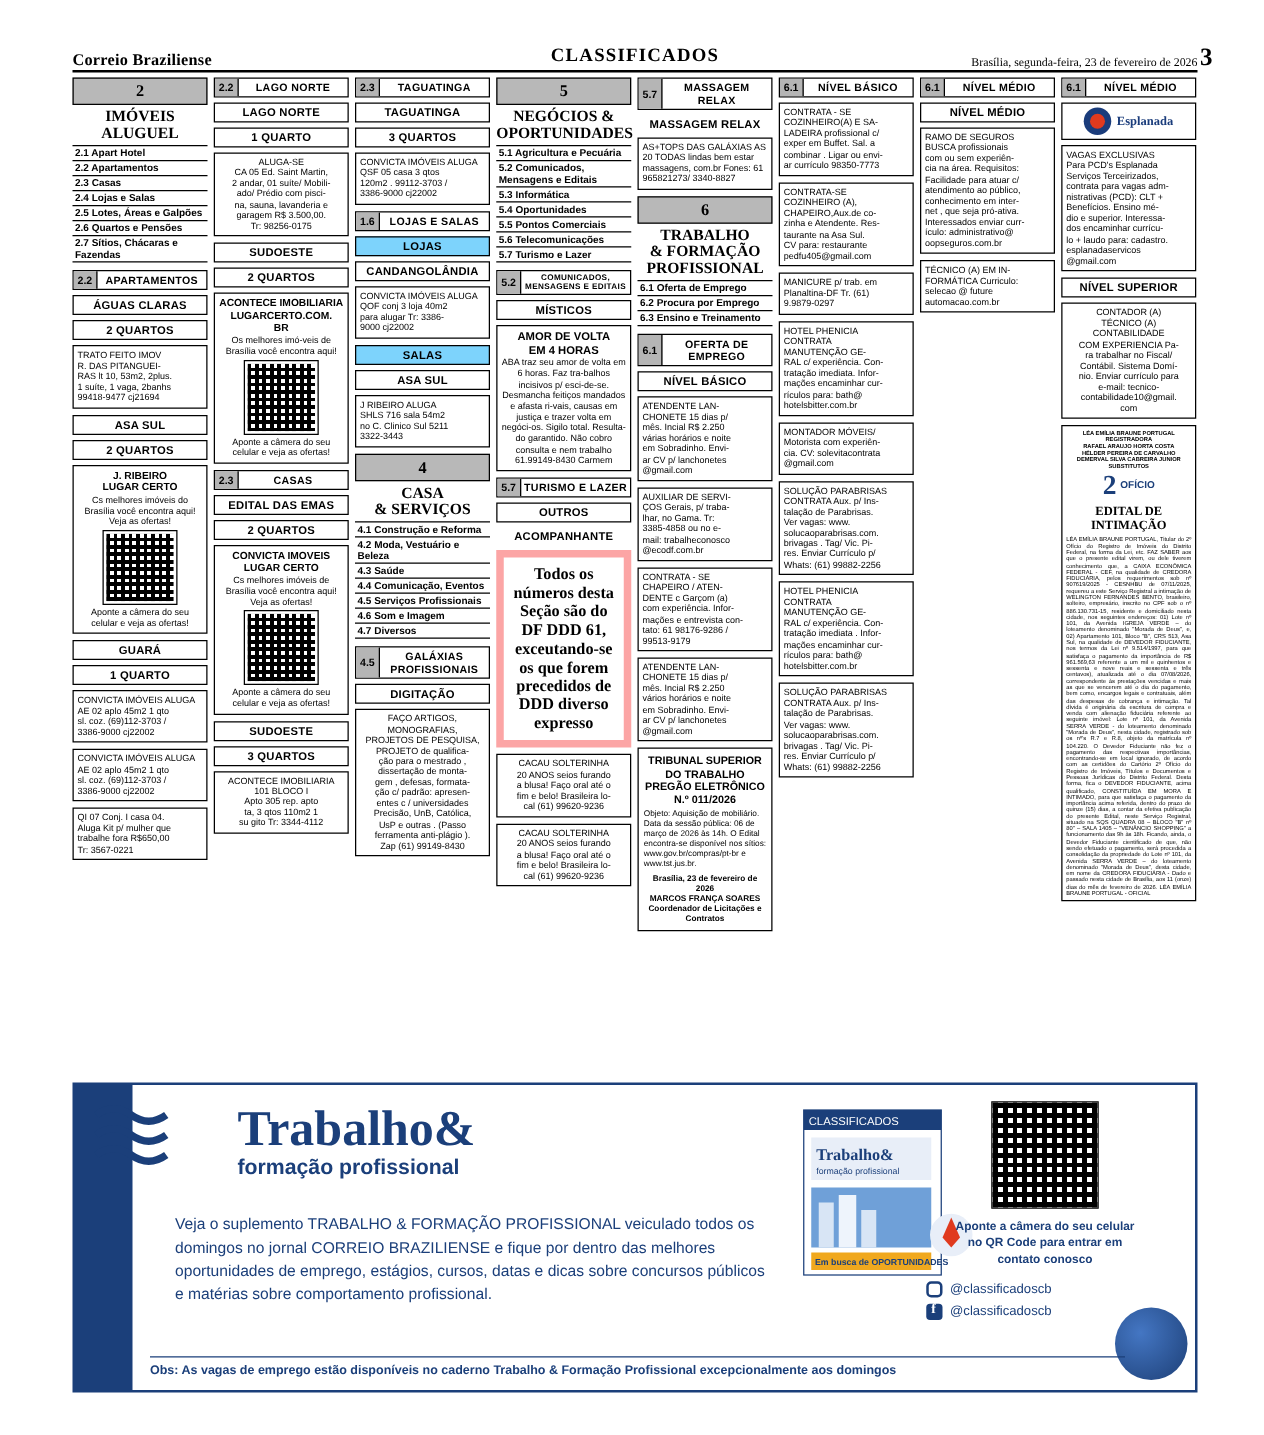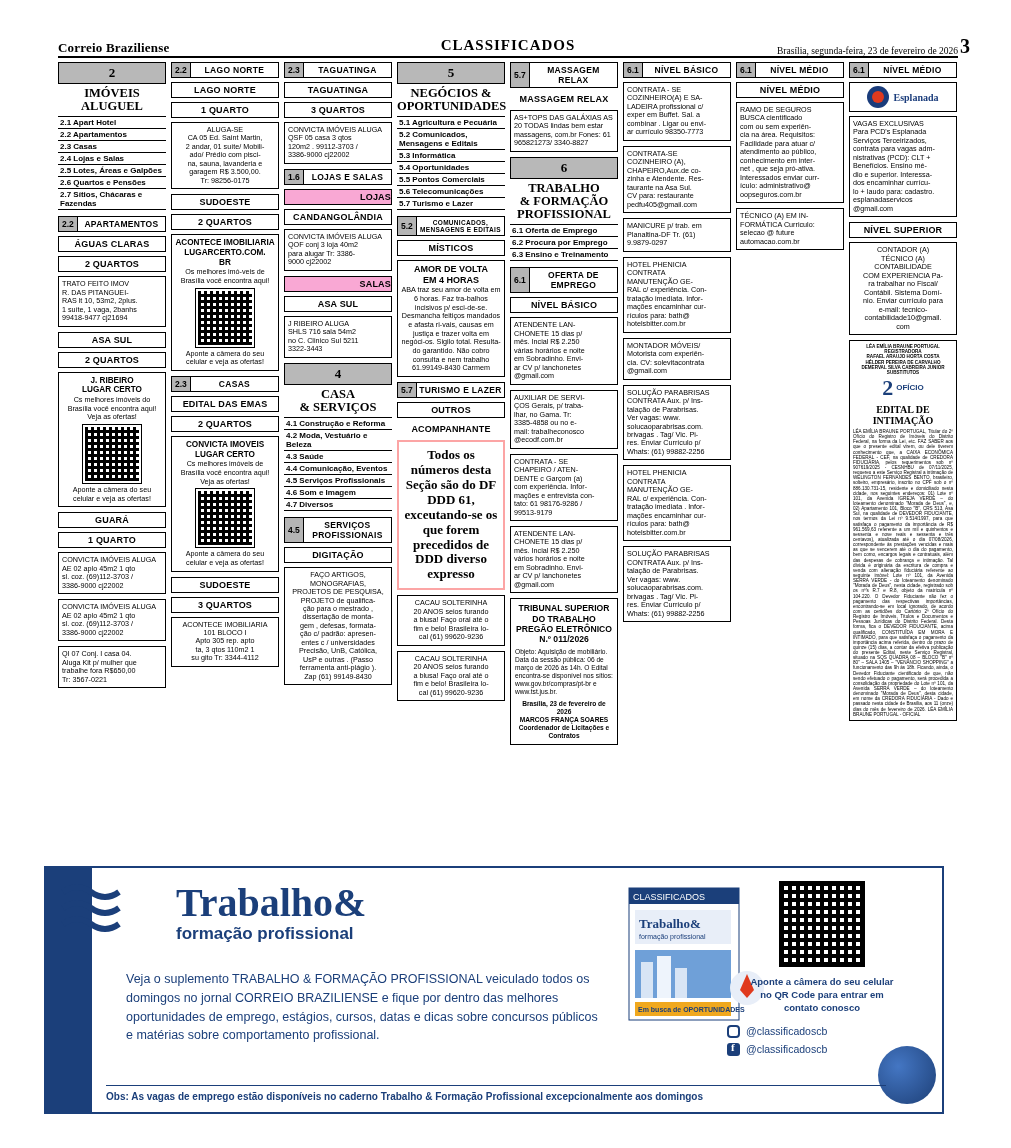--- a/index.html
+++ b/index.html
@@ -38,53 +38,53 @@
     font-family:"Liberation Serif", serif;
   }
   .sectitle { text-align:center; font-weight:bold; font-size:12.5px; line-height:1.05; margin:2px 0 3px; font-family:"Liberation Serif", serif;}
   .subcat { border-top:1px solid #000; font-size:8px; font-weight:bold; padding:1px 2px; font-family:"Liberation Sans",sans-serif;}
   .subcat:last-child { border-bottom:1px solid #000; }
   .tagrow { display:flex; align-items:stretch; border:1px solid #000; margin-bottom:4px; }
   .tagrow .n { background:#b5b5b5; border-right:1px solid #000; font-size:8.5px; font-weight:bold; padding:2px 3px; display:flex; align-items:center;}
   .tagrow .t { flex:1; text-align:center; font-size:8.5px; font-weight:bold; padding:2px 2px; letter-spacing:.3px; }
 
   .bar { border:1px solid #000; text-align:center; font-size:9px; font-weight:bold; padding:2px 0; margin-bottom:4px; letter-spacing:.2px;}
-  .bar.grey { background:#f9a8d4;text-align:right; }
+  .bar.grey { background:#7dd3fc; }
   .ad { border:1px solid #000; padding:3px; margin-bottom:5px; font-size:7.2px; line-height:1.18; }
   .ad .t { font-weight:bold; font-size:8.2px; display:block; text-align:center; margin-bottom:1px; }
   .txt { font-size:7.2px; line-height:1.2; }
 
   .qr { width:58px; height:58px; margin:3px auto; background:
       repeating-linear-gradient(0deg,#000 0 3px,#fff 3px 6px),
       repeating-linear-gradient(90deg,#000 0 3px,#fff 3px 6px);
       background-blend-mode:multiply; border:2px solid #fff; outline:1px solid #000;}
 
   
-  .promo { border:2px solid #fca5a5; text-align:center; font-weight:bold; font-family:"Liberation Serif",serif; padding:6px 3px; line-height:1.15; font-size:13px; margin-bottom:5px;}
+  .promo { border:6px solid #fca5a5; text-align:center; font-weight:bold; font-family:"Liberation Serif",serif; padding:6px 3px; line-height:1.15; font-size:13px; margin-bottom:5px;}
 
   
   .notice { border:1px solid #000; padding:4px; font-size:6.6px; line-height:1.22; }
   .notice .h { text-align:center; font-weight:bold; font-size:8.6px; line-height:1.2; display:block; margin-bottom:3px;}
 
   
   .cart { border:1px solid #000; padding:3px; }
   .cart .tiny { font-size:4.6px; line-height:1.12; text-align:justify; }
   .cart .edital { text-align:center; font-weight:bold; font-size:10px; margin:3px 0; font-family:"Liberation Serif",serif;}
   .cart-logo { display:flex; align-items:center; gap:3px; justify-content:center; margin-bottom:2px;}
   .cart-logo .num { font-family:"Liberation Serif",serif; font-size:22px; font-weight:bold; color:#1b3f7a;}
   .cart-logo .lbl { font-size:8px; font-weight:bold; color:#1b3f7a; line-height:1;}
 
   .esplanada { display:flex; align-items:center; justify-content:center; gap:4px; border:1px solid #000; padding:3px; margin-bottom:4px;}
   .esp-dot { width:22px;height:22px;border-radius:50%;background:#1a3c7b;position:relative;}
   .esp-dot:after{content:"";position:absolute;left:5px;top:5px;width:12px;height:12px;border-radius:50%;background:#e03a1e;}
   .esp-name { font-family:"Liberation Serif",serif; font-weight:bold; font-size:10px; color:#1a3c7b;}
 
   
   .bottomad {
-    position:absolute; left:44px; top:866px; width:900px; height:248px;
+    position:absolute; left:58px; top:866px; width:900px; height:248px;
     border:2px solid #1b3f7a; background:#fff; overflow:hidden;
   }
   .ba-left { position:absolute; left:0; top:0; width:46px; height:100%; background:#1b3f7a;}
   .ba-wave { position:absolute; left:12px; top:14px; width:110px; height:60px; }
   .ba-title { position:absolute; left:130px; top:16px; }
   .ba-title .t1 { font-family:"Liberation Serif",serif; font-weight:bold; font-size:40px; color:#1b3f7a; line-height:.95;}
   .ba-title .t2 { font-family:"Liberation Sans",sans-serif; font-weight:bold; font-size:17px; color:#1b3f7a; margin-top:2px;}
   .ba-body { position:absolute; left:80px; top:102px; width:480px; font-size:12.5px; color:#1b3f7a; line-height:1.5;}
   .ba-obs { position:absolute; left:60px; bottom:10px; width:780px; font-size:10px; font-weight:bold; color:#1b3f7a; border-top:1px solid #1b3f7a; padding-top:5px;}
   .ba-mag { position:absolute; left:575px; top:12px; width:150px; height:150px; }
@@ -246,21 +246,21 @@
         <div class="subcat">4.2 Moda, Vestuário e Beleza</div>
         <div class="subcat">4.3 Saúde</div>
         <div class="subcat">4.4 Comunicação, Eventos</div>
         <div class="subcat">4.5 Serviços Profissionais</div>
         <div class="subcat">4.6 Som e Imagem</div>
         <div class="subcat">4.7 Diversos</div>
       </div>
       <div style="height:6px"></div>
       <div class="tagrow">
         <div class="n">4.5</div>
-        <div class="t">SERVIÇOS PROFISSIONAIS</div>
+        <div class="t">GALÁXIAS PROFISSIONAIS</div>
       </div>
       <div class="bar">DIGITAÇÃO</div>
       <div class="ad ctr" style="white-space:pre-line">FAÇO ARTIGOS,
 MONOGRAFIAS,
 PROJETOS DE PESQUISA,
 PROJETO de qualifica-
 ção para o mestrado ,
 dissertação de monta-
 gem , defesas, formata-
 ção c/ padrão: apresen-
@@ -433,21 +433,21 @@
 Whats: (61) 99882-2256</div>
     </div>
 
     <div class="col c7">
       <div class="tagrow">
         <div class="n">6.1</div>
         <div class="t">NÍVEL MÉDIO</div>
       </div>
       <div class="bar">NÍVEL MÉDIO</div>
       <div class="ad" style="white-space:pre-line">RAMO DE SEGUROS
-BUSCA  cientificado
+BUSCA  profissionais
 com ou sem experiên-
 cia na área. Requisitos:
 Facilidade para atuar c/
 atendimento ao público,
 conhecimento em inter-
 net  , que seja pró-ativa.
 Interessados enviar curr-
 ículo:   administrativo@
 oopseguros.com.br</div>
       <div class="ad" style="white-space:pre-line">TÉCNICO (A) EM IN-

